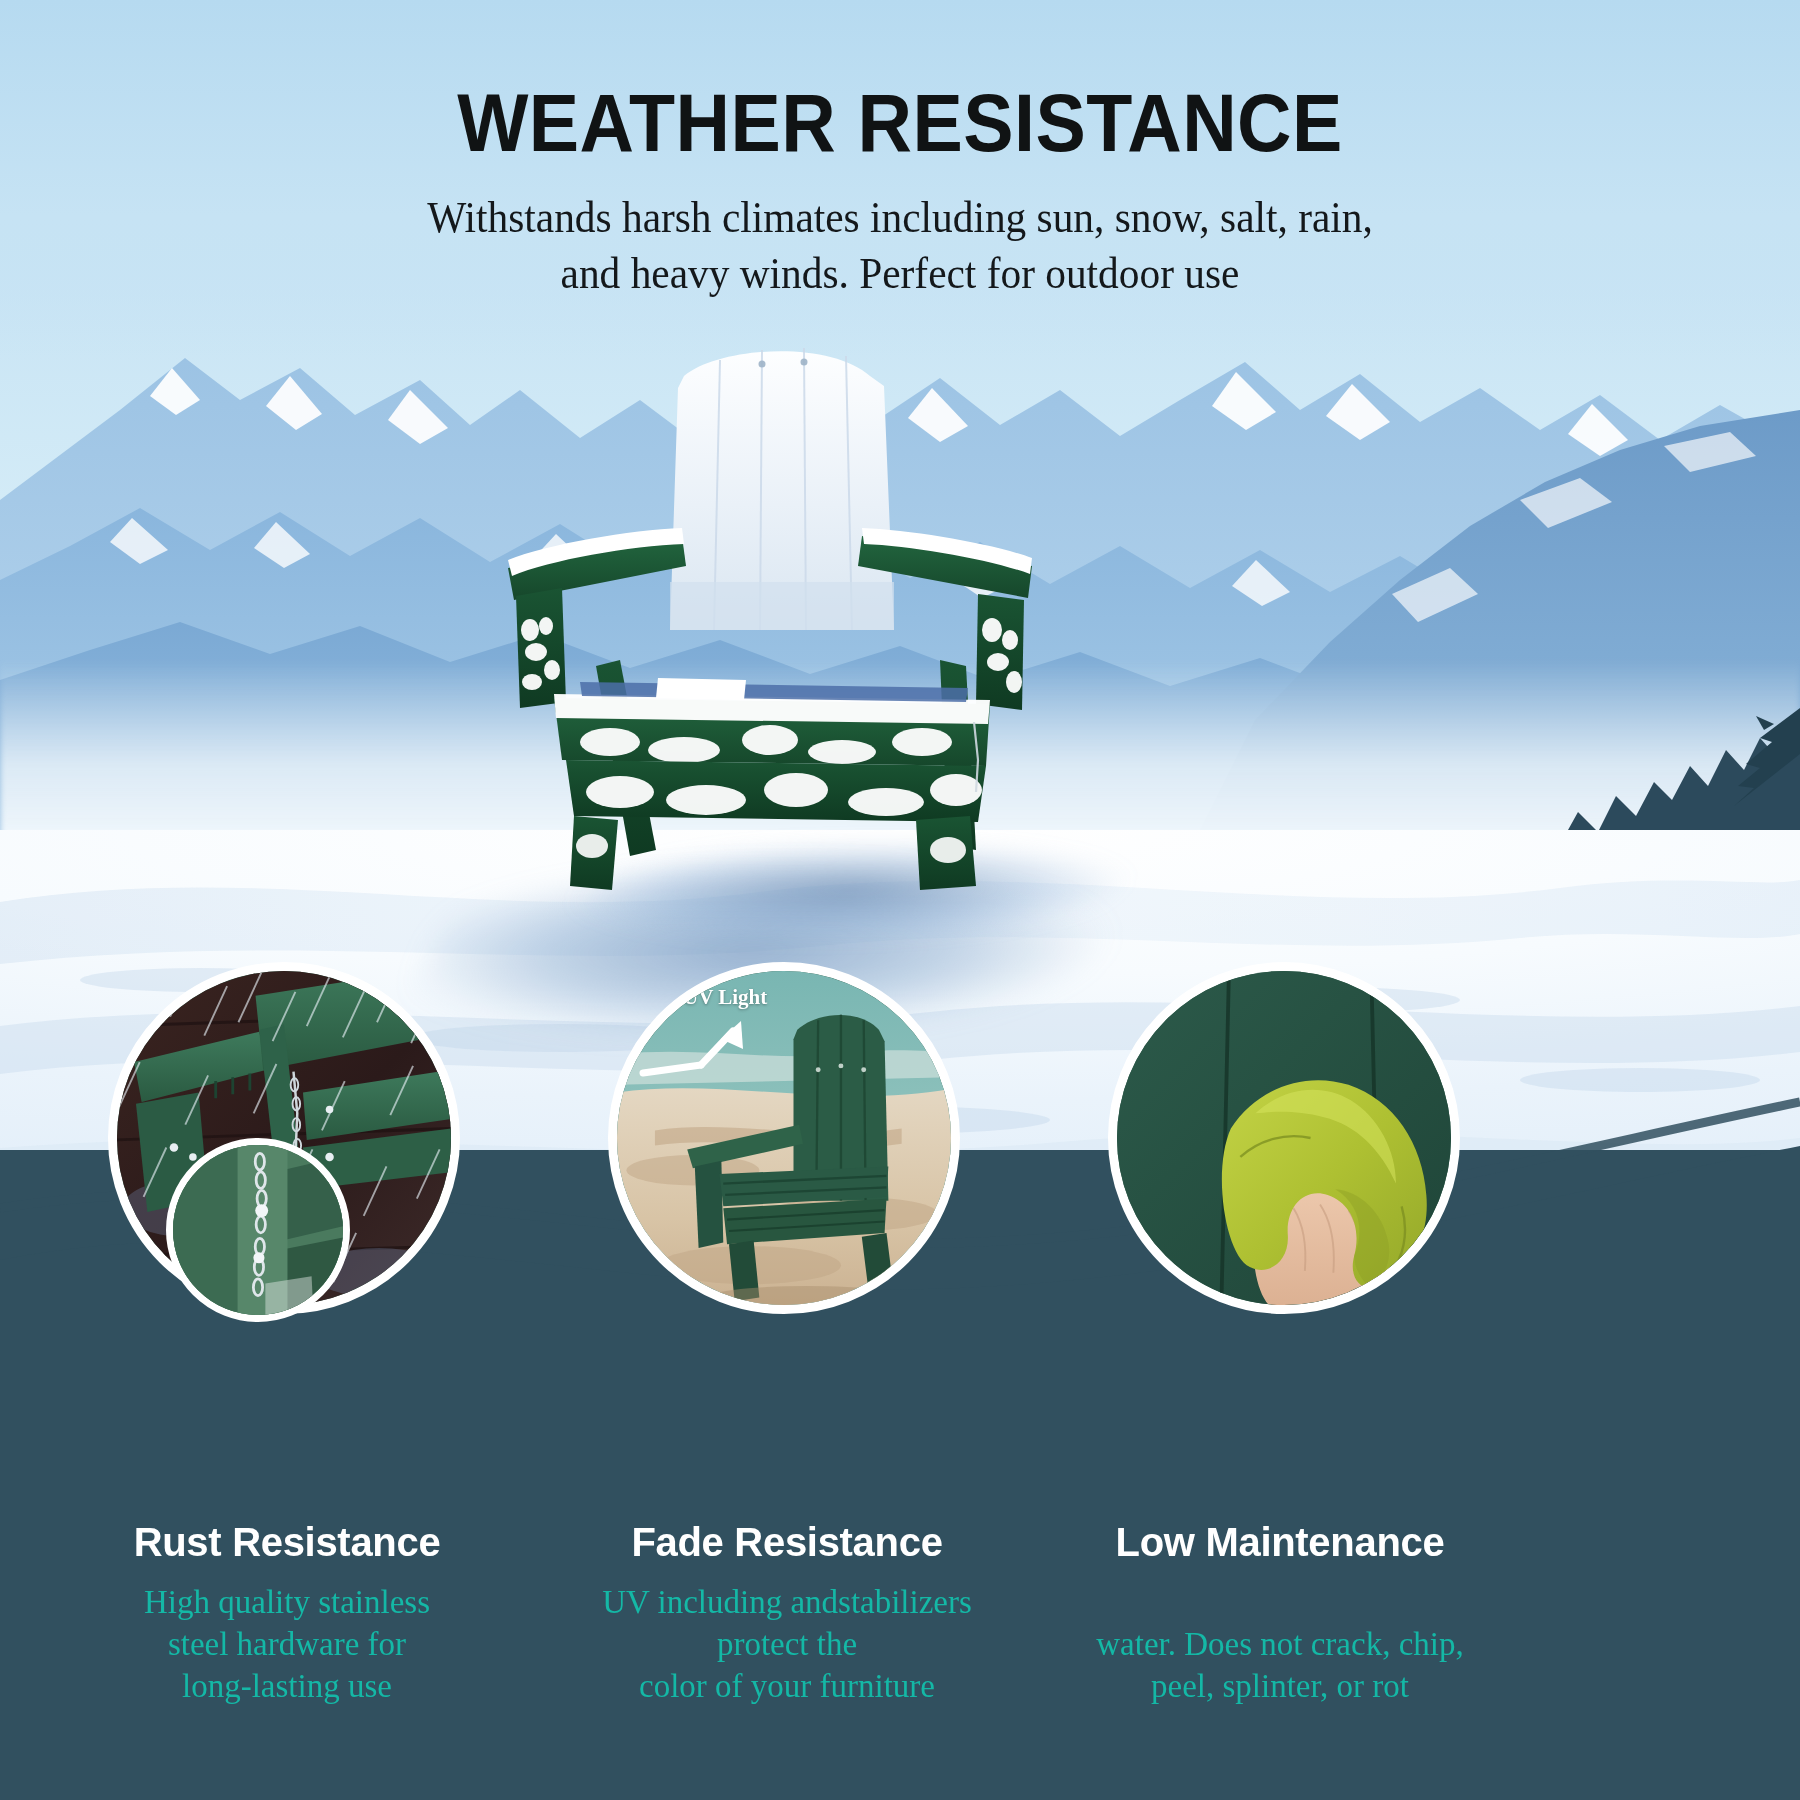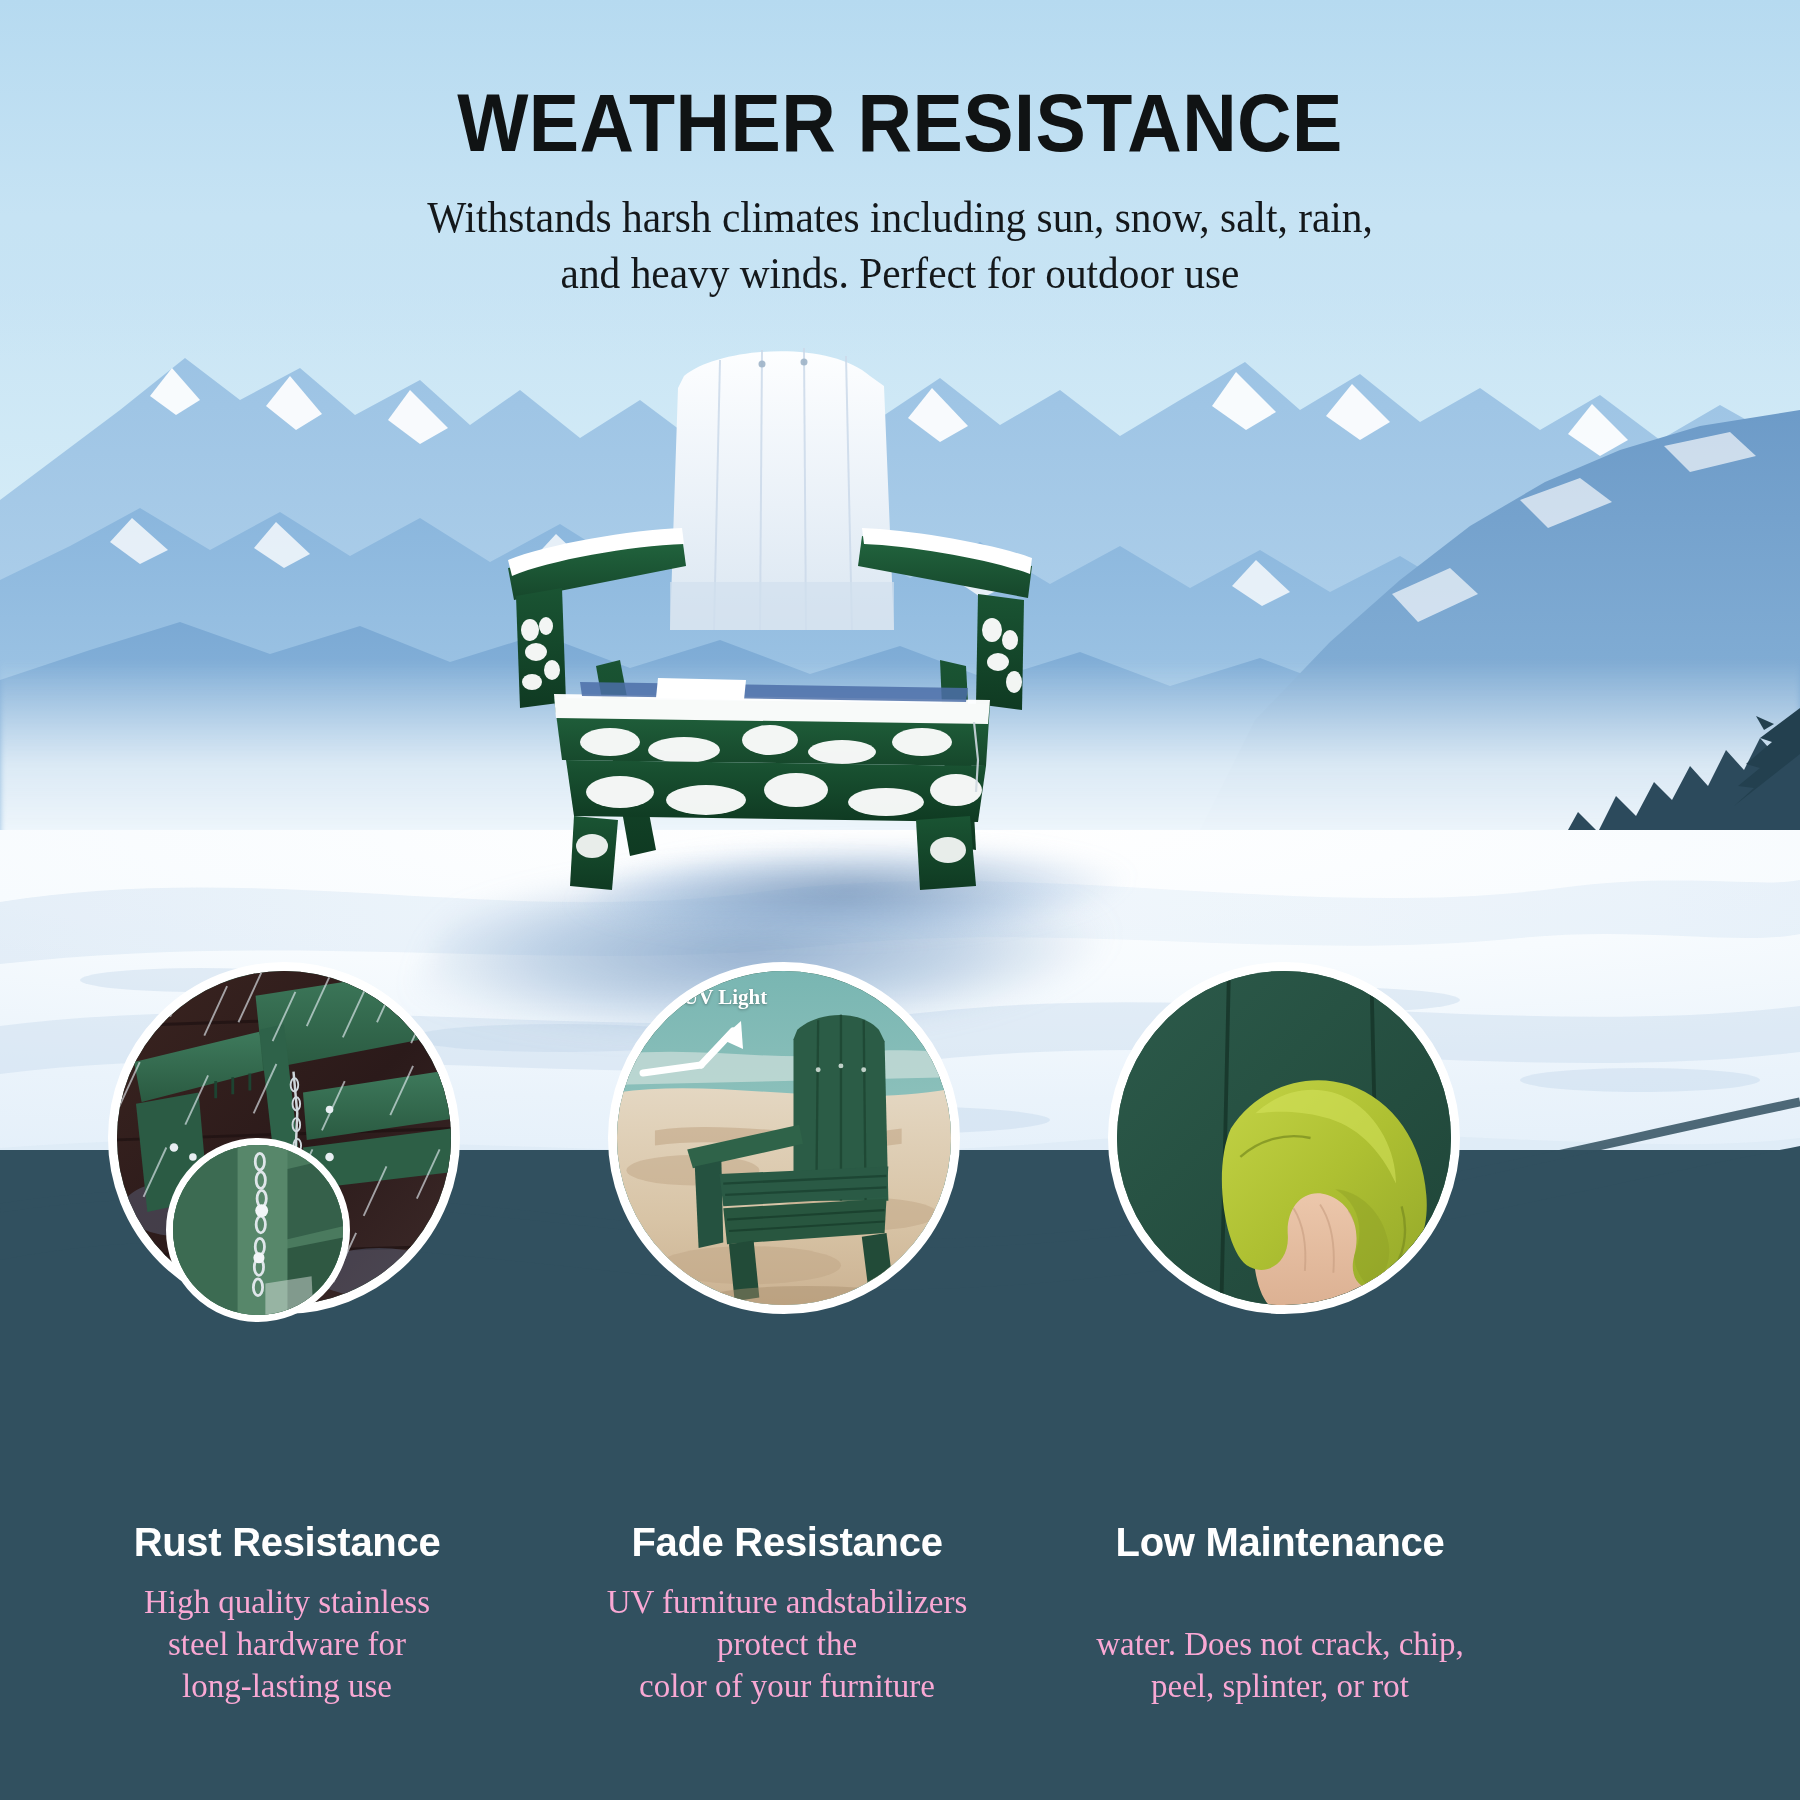--- a/index.html
+++ b/index.html
@@ -113,21 +113,21 @@
   .f1{ left:52px;  top:1520px; }
   .f2{ left:552px; top:1520px; }
   .f3{ left:1045px;top:1520px; }
   .feat h3{
     font-family:"Liberation Sans", sans-serif;
     font-weight:700; font-size:40px; color:#ffffff; letter-spacing:-.3px;
     margin-bottom:16px;
   }
   .feat p{
     font-family:"Liberation Serif", serif;
-    font-size:33px; color:#f9a8d4; line-height:1.28;
+    font-size:33px; color:#14b8a6; line-height:1.28;
   }
 </style>
 </head>
 <body>
 
 <div id="stage">
 
   <div class="scene">
     <div class="sky-haze"></div>
 
@@ -574,21 +574,21 @@
     <p>
       <span>High quality stainless</span><br>
       <span>steel hardware for</span><br>
       <span>long-lasting use</span>
     </p>
   </div>
 
   <div class="feat f2">
     <h3>Fade Resistance</h3>
     <p>
-      <span>UV furniture andstabilizers</span><br>
+      <span>UV including andstabilizers</span><br>
       <span>protect the</span><br>
       <span>color of your furniture</span>
     </p>
   </div>
 
   <div class="feat f3">
     <h3>Low Maintenance</h3>
     <p>
       <br>
       <span>water. Does not crack, chip,</span><br>

